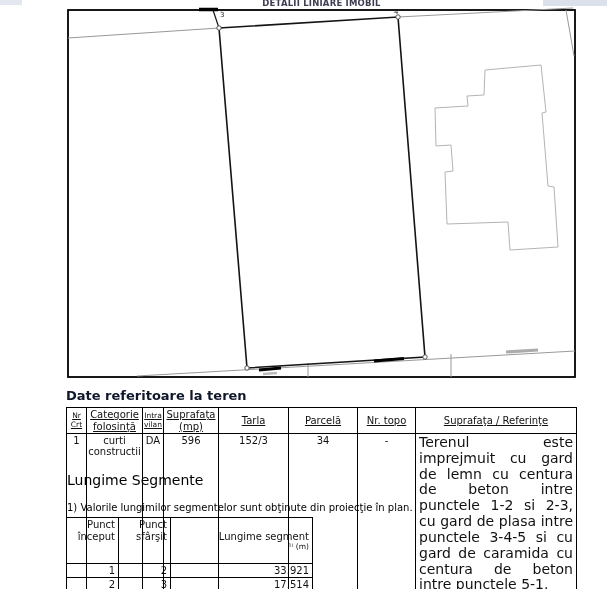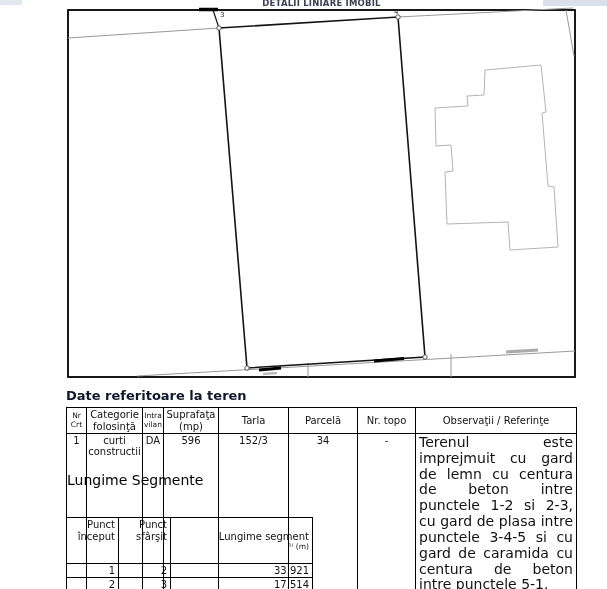--- a/index.html
+++ b/index.html
@@ -39,21 +39,21 @@
   }
   table { border-collapse:collapse; table-layout:fixed; }
   th, td { border:1px solid #000000; overflow:hidden; }
 
   .teren-table { position:absolute; left:66px; top:407px; width:510px; }
   .teren-table th {
     font-weight:normal; font-size:10px; text-align:center; vertical-align:middle;
     white-space:pre-line; line-height:1.12; padding:1px 0;
   }
   .teren-table th.small-h { font-size:7.5px; }
-  .teren-table tr.hdr { height:26px; }
+  .teren-table tr.hdr { height:26px;text-decoration:underline; }
   .teren-table tr.bodyrow { height:55px; }
   .teren-table td {
     vertical-align:top; text-align:center; font-size:10px;
     white-space:pre-line; line-height:1.12; padding:1px 0;
   }
   .teren-table td.obs {
     text-align:justify; font-size:14px; line-height:1.13;
     padding:1px 3px; white-space:normal;
   }
 
@@ -131,37 +131,38 @@
 Crt</th>
       <th>Categorie
 folosinţă</th>
       <th class="small-h">Intra
 vilan</th>
       <th>Suprafaţa
 (mp)</th>
       <th>Tarla</th>
       <th>Parcelă</th>
       <th>Nr. topo</th>
-      <th>Observaţii / Referinţe</th>
+      <th>Suprafaţa / Referinţe</th>
     </tr>
     <tr class="bodyrow">
       <td>1</td>
       <td>curti
 constructii</td>
       <td>DA</td>
       <td>596</td>
       <td>152/3</td>
       <td>34</td>
       <td>-</td>
       <td class="obs">Terenul este imprejmuit cu gard de lemn cu centura de beton intre punctele 1-2 si 2-3, cu gard de plasa intre punctele 3-4-5 si cu gard de caramida cu centura de beton intre punctele 5-1.</td>
     </tr>
   </tbody>
     </table>
 
   <div class="seg-heading">Lungime Segmente</div>
+  <div class="seg-note">1) Valorile lungimilor segmentelor sunt obţinute din proiecţie în plan.</div>
 
   <table class="seg-table">
     <colgroup>
       <col style="width:52px">
         <col style="width:52px">
         <col style="width:142px">
     </colgroup>
     <tbody>
         <tr class="hdr">
       <th>Punct

